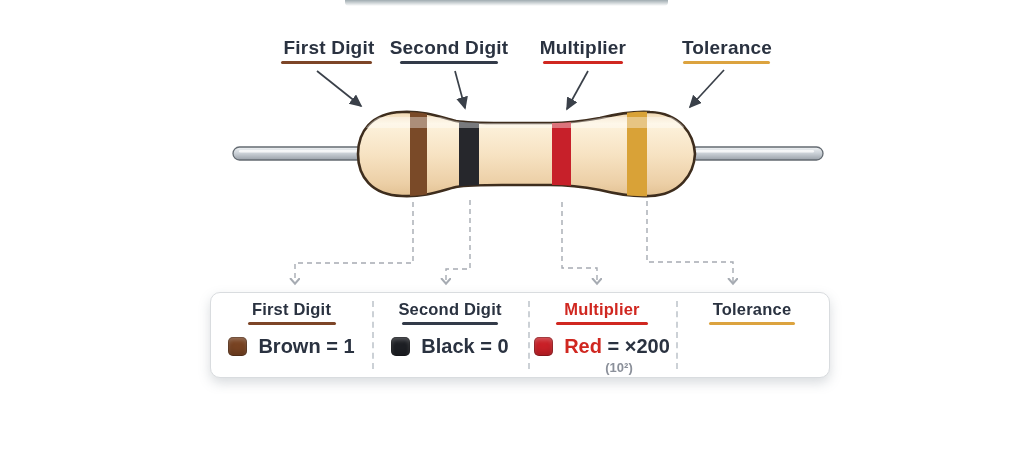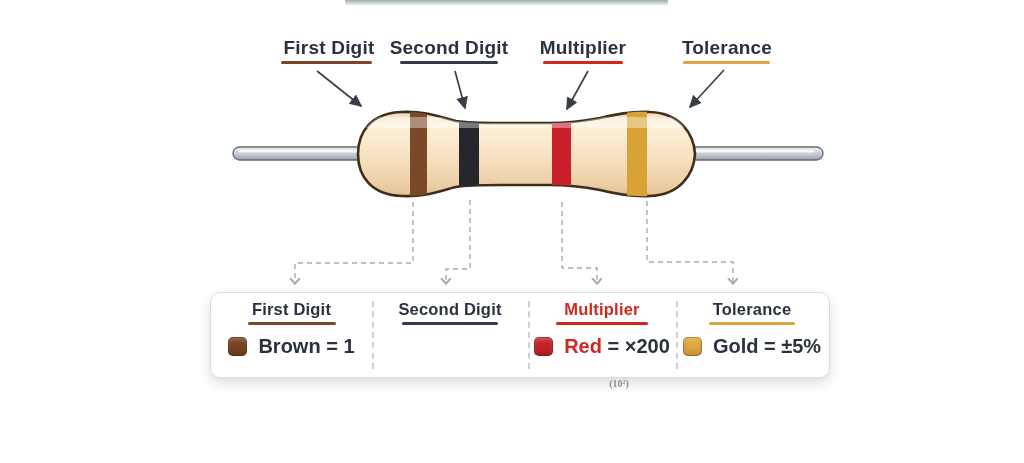--- a/index.html
+++ b/index.html
@@ -51,23 +51,22 @@
   .col.c3 .hul{width:92px;} .col.c4 .hul{width:86px;}
   .valrow{
     margin-top:10px;display:flex;align-items:center;justify-content:center;gap:11px;
     font-size:20px;font-weight:bold;color:#2a3240;
   }
   .swatch{
     width:19px;height:19px;border-radius:5px;flex:0 0 auto;
     box-shadow:inset 0 0 0 1px rgba(0,0,0,.22), inset 0 -4px 6px rgba(0,0,0,.18), inset 0 3px 4px rgba(255,255,255,.25);
   }
   .note{
-    margin-top:20px;font-size:10px;font-weight:bold;color:#8b909a;
+    margin-top:2px;font-size:13px;font-weight:bold;color:#8b909a;
     transform:translateX(17px);
-    font-family:Liberation Serif, serif;
   }
 </style>
 </head>
 <body>
 
 <div class="stage">
 
   <div class="top-edge"></div>
 
   <div class="lbl l1">First Digit</div>
@@ -140,35 +139,35 @@
       <div class="hul" style="background: rgb(125, 69, 39);"></div>
       <div class="valrow">
         <span class="swatch" style="background: rgb(120, 67, 34);"></span>
         <span><span style="color: rgb(42, 50, 64);">Brown</span><span> = 1</span></span>
       </div>
     </div>
 
     <div class="col c2">
       <div class="hdr" style="color: rgb(42, 50, 64);">Second Digit</div>
       <div class="hul" style="background: rgb(51, 59, 73);"></div>
+      <div class="valrow">
+        <span class="swatch" style="background: rgb(29, 31, 36);"></span>
+        <span><span style="color: rgb(42, 50, 64);">Black</span><span> = 0</span></span>
+      </div>
     </div>
 
     <div class="col c3">
       <div class="hdr" style="color: rgb(208, 39, 32);">Multiplier</div>
       <div class="hul" style="background: rgb(208, 39, 32);"></div>
       <div class="valrow">
         <span class="swatch" style="background: rgb(201, 32, 39);"></span>
         <span><span style="color: rgb(208, 39, 32);">Red</span><span> = ×200</span></span>
       </div>
       <div class="note">(10²)</div>
     </div>
 
     <div class="col c4">
       <div class="hdr" style="color: rgb(42, 50, 64);">Tolerance</div>
       <div class="hul" style="background: rgb(220, 163, 63);"></div>
-      <div class="valrow">
-        <span class="swatch" style="background: rgb(227, 169, 63);"></span>
-        <span><span style="color: rgb(42, 50, 64);">Gold</span><span> = ±5%</span></span>
-      </div>
     </div>
   </div>
 
 </div>
 
 </body></html>

